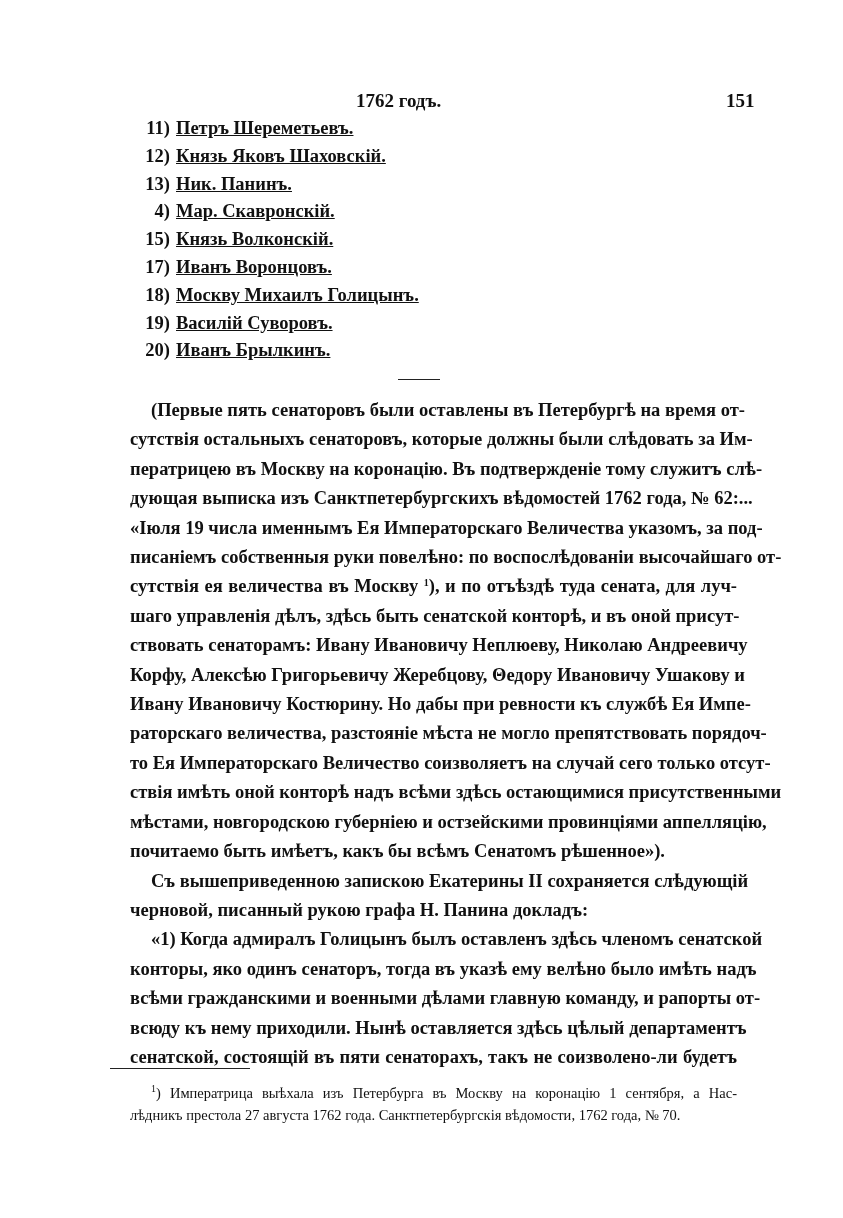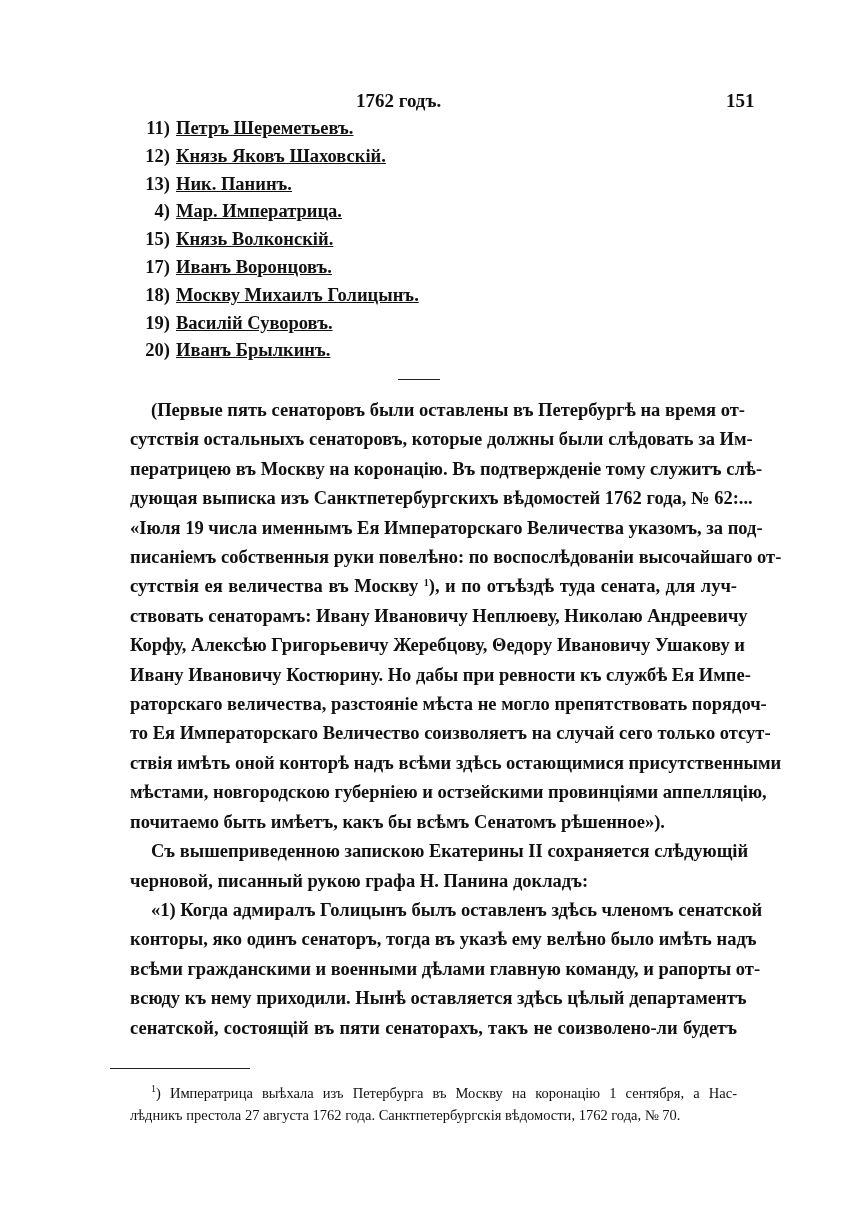--- a/index.html
+++ b/index.html
@@ -49,38 +49,39 @@
 <div class="page">
   <div class="running-head">
     <span class="running-title">1762 годъ.</span>
     <span class="page-number">151</span>
   </div>
 
   <div class="list">
     <div class="list-item"><span class="num">11)</span><span>Петръ Шереметьевъ.</span></div>
     <div class="list-item"><span class="num">12)</span><span>Князь Яковъ Шаховскій.</span></div>
     <div class="list-item"><span class="num">13)</span><span>Ник. Панинъ.</span></div>
-    <div class="list-item"><span class="num">4)</span><span>Мар. Императрица.</span></div>
+    <div class="list-item"><span class="num">4)</span><span>Мар. Скавронскій.</span></div>
     <div class="list-item"><span class="num">15)</span><span>Князь Волконскій.</span></div>
     <div class="list-item"><span class="num">17)</span><span>Иванъ Воронцовъ.</span></div>
     <div class="list-item"><span class="num">18)</span><span>Москву Михаилъ Голицынъ.</span></div>
     <div class="list-item"><span class="num">19)</span><span>Василій Суворовъ.</span></div>
     <div class="list-item"><span class="num">20)</span><span>Иванъ Брылкинъ.</span></div>
   </div>
 
   <div class="sep"></div>
 
   <div class="body-text">
     <span class="line indent">(Первые пять сенаторовъ были оставлены въ Петербургѣ на время от-</span>
     <span class="line">сутствія остальныхъ сенаторовъ, которые должны были слѣдовать за Им-</span>
     <span class="line">ператрицею въ Москву на коронацію. Въ подтвержденіе тому служитъ слѣ-</span>
     <span class="line">дующая выписка изъ Санктпетербургскихъ вѣдомостей 1762 года, № 62:...</span>
     <span class="line">«Іюля 19 числа именнымъ Ея Императорскаго Величества указомъ, за под-</span>
     <span class="line">писаніемъ собственныя руки повелѣно: по воспослѣдованіи высочайшаго от-</span>
     <span class="line"><span>сутствія ея величества въ Москву</span> <sup>1</sup><span>), и по отъѣздѣ туда сената, для луч-</span></span>
+    <span class="line">шаго управленія дѣлъ, здѣсь быть сенатской конторѣ, и въ оной присут-</span>
     <span class="line">ствовать сенаторамъ: Ивану Ивановичу Неплюеву, Николаю Андреевичу</span>
     <span class="line">Корфу, Алексѣю Григорьевичу Жеребцову, Θедору Ивановичу Ушакову и</span>
     <span class="line">Ивану Ивановичу Костюрину. Но дабы при ревности къ службѣ Ея Импе-</span>
     <span class="line">раторскаго величества, разстояніе мѣста не могло препятствовать порядоч-</span>
     <span class="line">то Ея Императорскаго Величество соизволяетъ на случай сего только отсут-</span>
     <span class="line">ствія имѣть оной конторѣ надъ всѣми здѣсь остающимися присутственными</span>
     <span class="line">мѣстами, новгородскою губерніею и остзейскими провинціями аппелляцію,</span>
     <span class="line last">почитаемо быть имѣетъ, какъ бы всѣмъ Сенатомъ рѣшенное»).</span>
     <span class="line indent">Съ вышеприведенною запискою Екатерины II сохраняется слѣдующій</span>
     <span class="line last">черновой, писанный рукою графа Н. Панина докладъ:</span>

